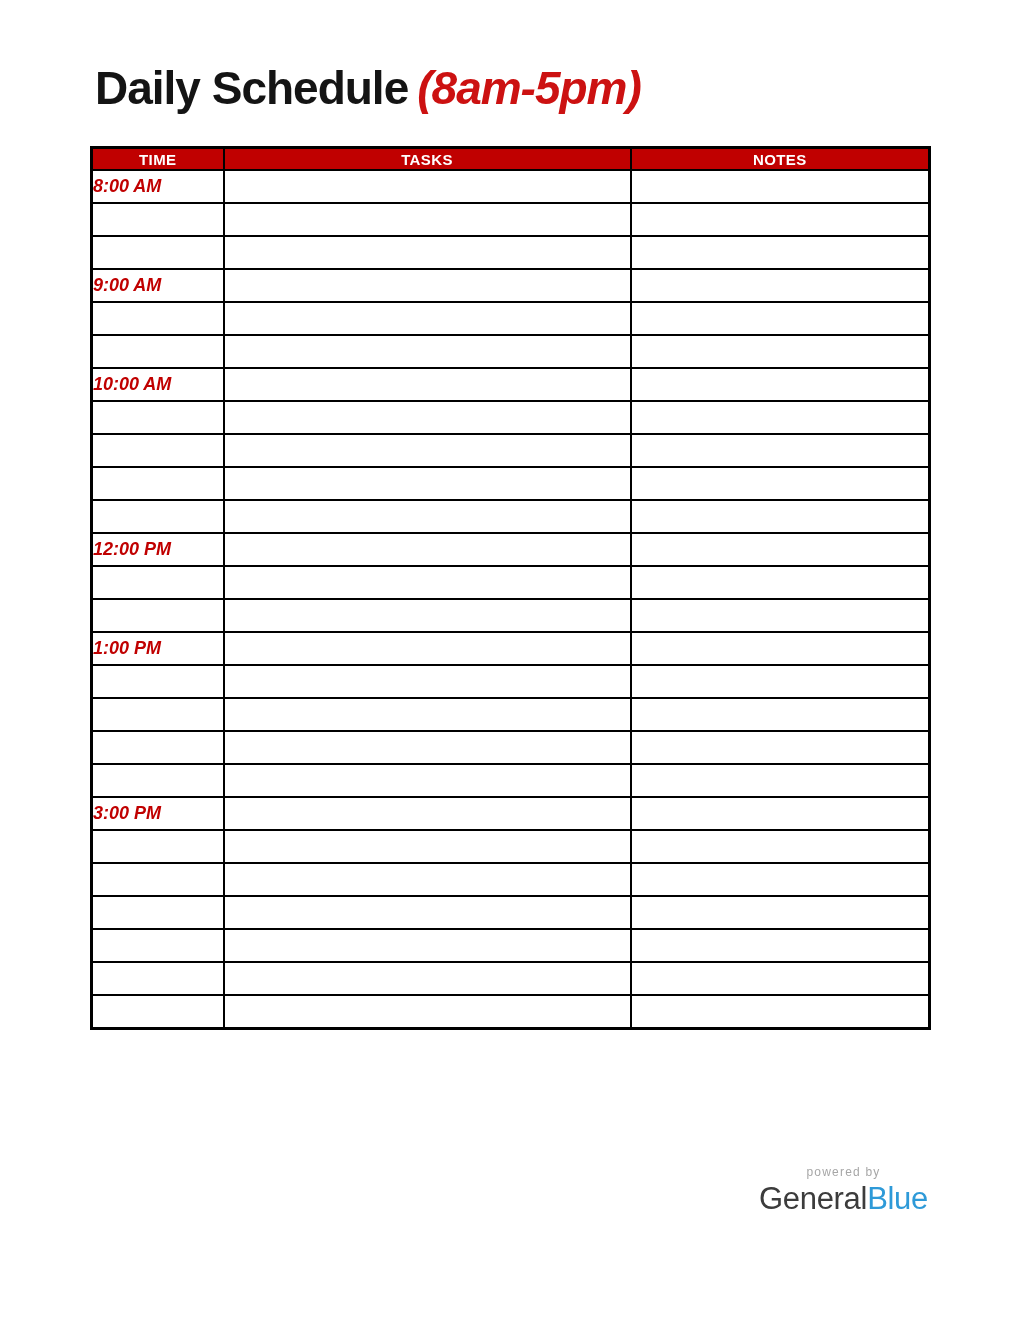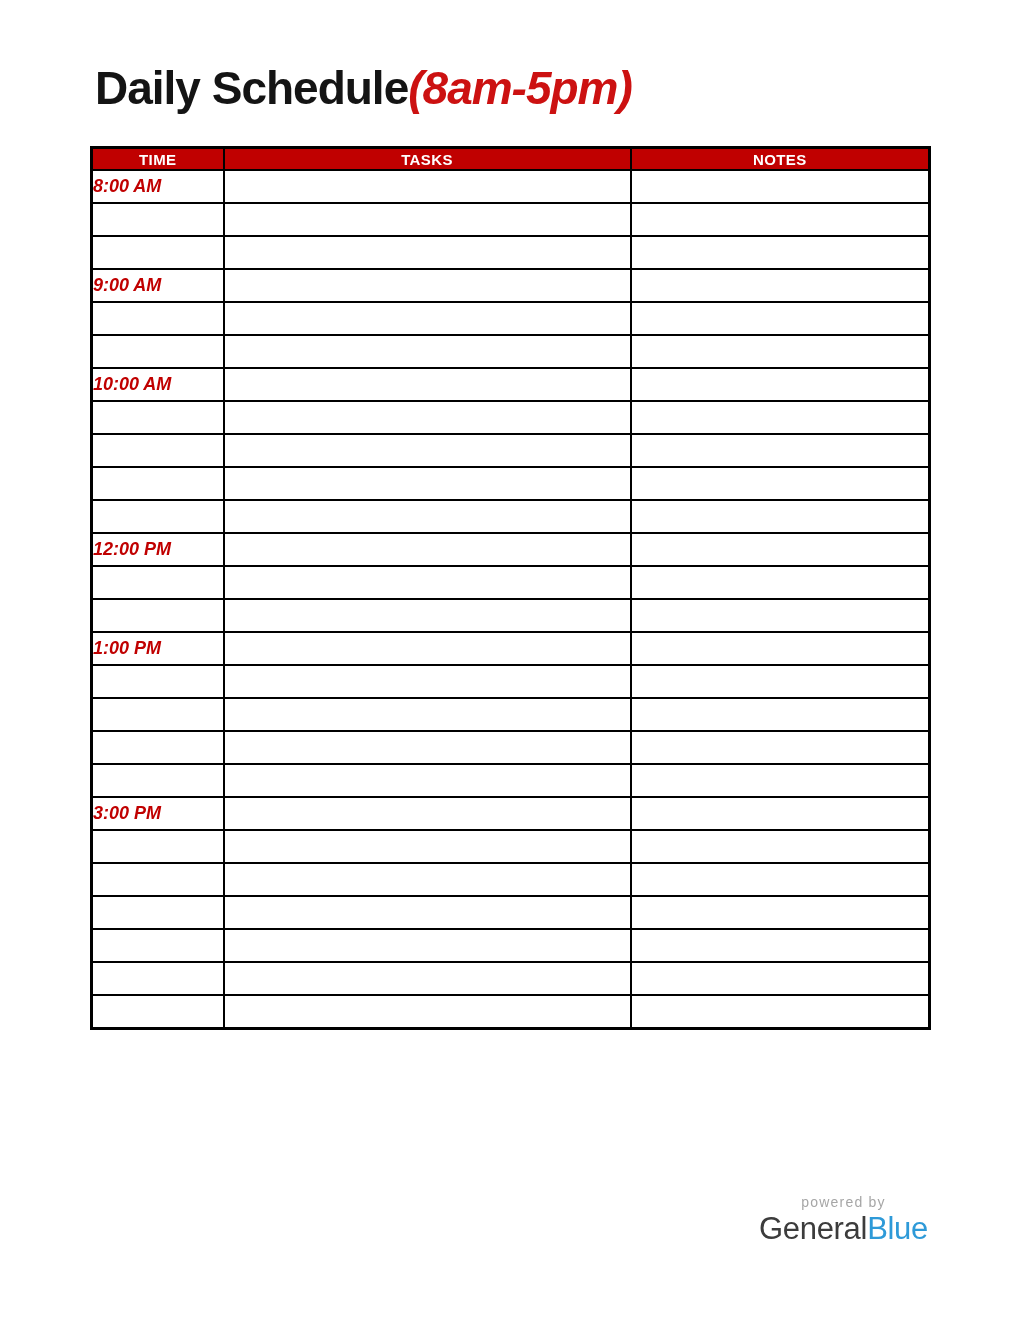--- a/index.html
+++ b/index.html
@@ -19,20 +19,21 @@
     font-size: 46px;
     line-height: 1.15;
     font-weight: bold;
     color: #141414;
     letter-spacing: -1px;
     white-space: nowrap;
   }
   .doc-title .subtitle {
     font-style: italic;
     color: var(--title-accent, #CC1111);
+    margin-left: 9px;
     letter-spacing: -1px;
   }
   .schedule { position: absolute; left: 90px; top: 146px; }
   table.schedule-table {
     border-collapse: collapse;
     table-layout: fixed;
     width: 838px;
     border: 3px solid var(--table-border, #000000);
     padding-left: 8px;
   }
@@ -63,25 +64,24 @@
     vertical-align: middle;
   }
   .footer {
     position: absolute;
     top: 1163px;
     right: 92px;
     text-align: center;
     white-space: nowrap;
   }
   .powered-by {
-    font-size: 14px;
+    font-size: 12px;
     line-height: 19px;
     color: var(--powered-by-gray, #A6A6A6);
     letter-spacing: 1.2px;
-    margin-top: 30px;
   }
   .brand {
     font-size: 31px;
     line-height: 34px;
     letter-spacing: -0.3px;
     cursor: pointer;
   }
   .brand .brand-dark { color: #3C3C3C; }
   .brand .brand-blue { color: var(--brand-blue, #2E9AD8); }
 </style>

